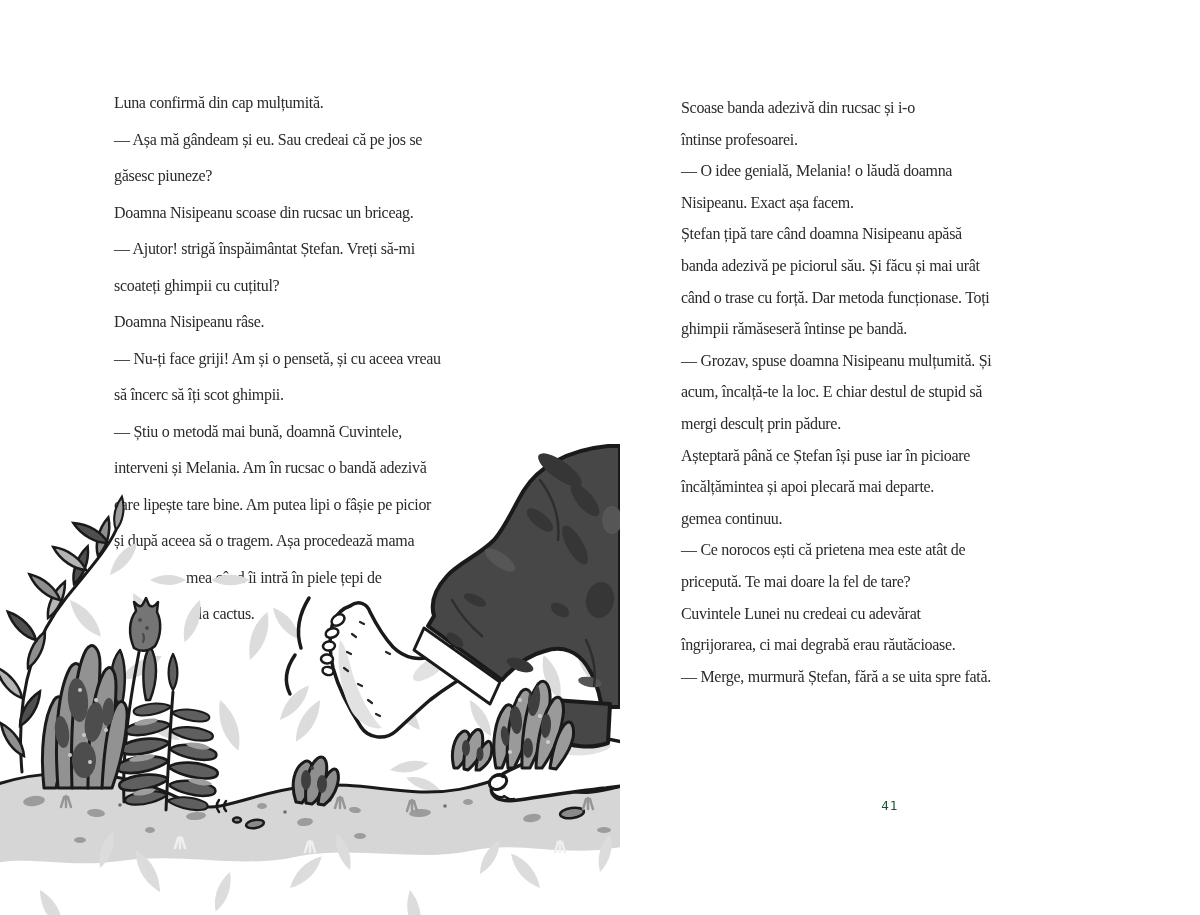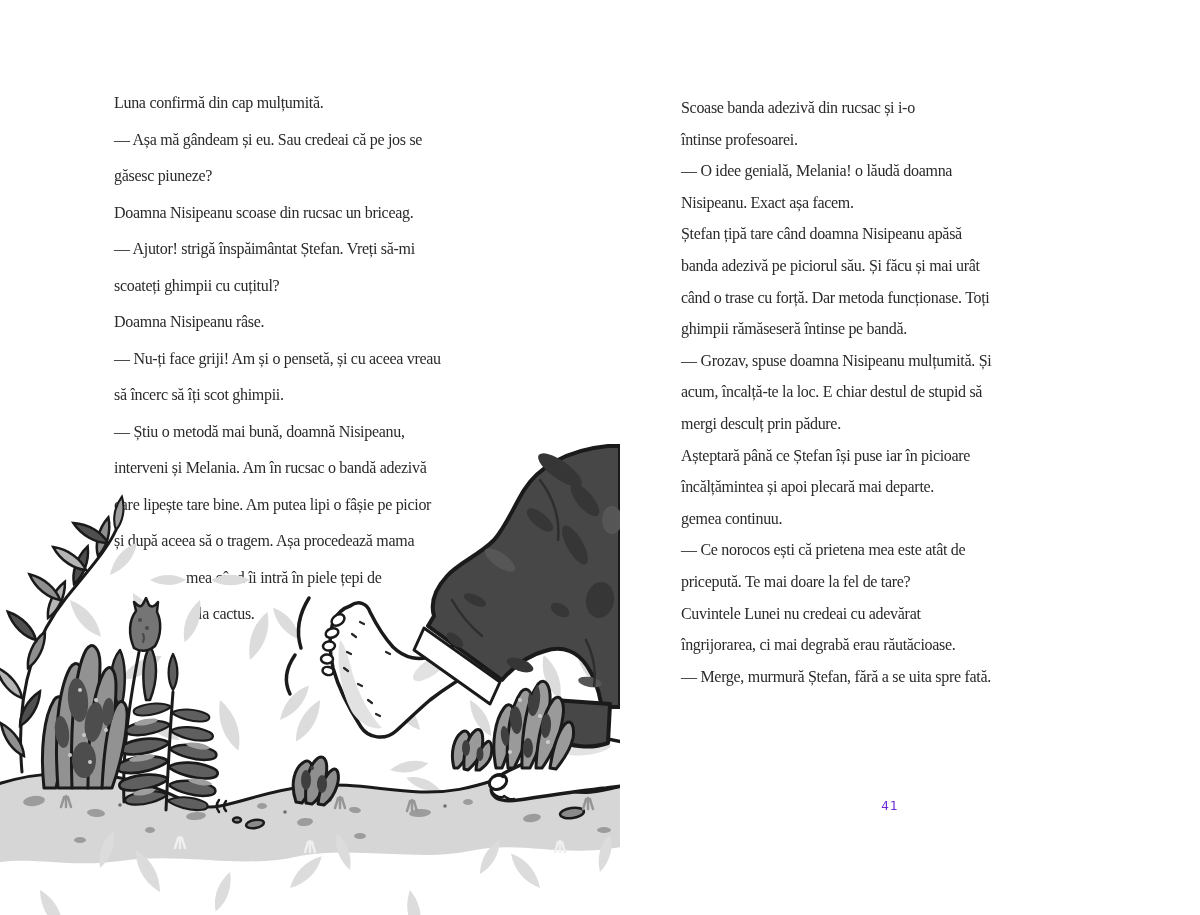--- a/index.html
+++ b/index.html
@@ -8,38 +8,38 @@
   .col{position:absolute;}
   .col .ln{white-space:nowrap;font-size:16px;letter-spacing:-0.3px;}
   #col-left{left:114px;top:85px;}
   #col-left .ln{line-height:36.5px;height:36.5px;}
   #col-right{left:681px;top:92px;}
   #col-right .ln{line-height:31.6px;height:31.6px;}
   .ind-1{margin-left:72px;}
   .ind-2{margin-left:84px;}
   #page-number{position:absolute;left:862px;top:799px;width:56px;text-align:center;
        font-family:"DejaVu Sans","Liberation Sans",sans-serif;font-size:12px;
-       letter-spacing:1px;color:#6d28d9;}
+       letter-spacing:1px;color:#14532d;}
   #illustration{position:absolute;left:0;top:440px;width:620px;height:475px;}
   svg{display:block;}
 </style>
 </head>
 <body>
 
 <div id="col-left" class="col">
   <div class="ln">Luna confirmă din cap mulțumită.</div>
   <div class="ln">— Așa mă gândeam și eu. Sau credeai că pe jos se</div>
   <div class="ln">găsesc piuneze?</div>
   <div class="ln">Doamna Nisipeanu scoase din rucsac un briceag.</div>
   <div class="ln">— Ajutor! strigă înspăimântat Ștefan. Vreți să-mi</div>
   <div class="ln">scoateți ghimpii cu cuțitul?</div>
   <div class="ln">Doamna Nisipeanu râse.</div>
   <div class="ln">— Nu-ți face griji! Am și o pensetă, și cu aceea vreau</div>
   <div class="ln">să încerc să îți scot ghimpii.</div>
-  <div class="ln">— Știu o metodă mai bună, doamnă Nisipeanu,</div>
+  <div class="ln">— Știu o metodă mai bună, doamnă Cuvintele,</div>
   <div class="ln">interveni și Melania. Am în rucsac o bandă adezivă</div>
   <div class="ln">care lipește tare bine. Am putea lipi o fâșie pe picior</div>
   <div class="ln">și după aceea să o tragem. Așa procedează mama</div>
   <div class="ln ind-1">mea când îi intră în piele țepi de</div>
   <div class="ln ind-2">la cactus.</div>
 </div>
 
 <div id="col-right" class="col">
   <div class="ln">Scoase banda adezivă din rucsac și i-o</div>
   <div class="ln">întinse profesoarei.</div>

